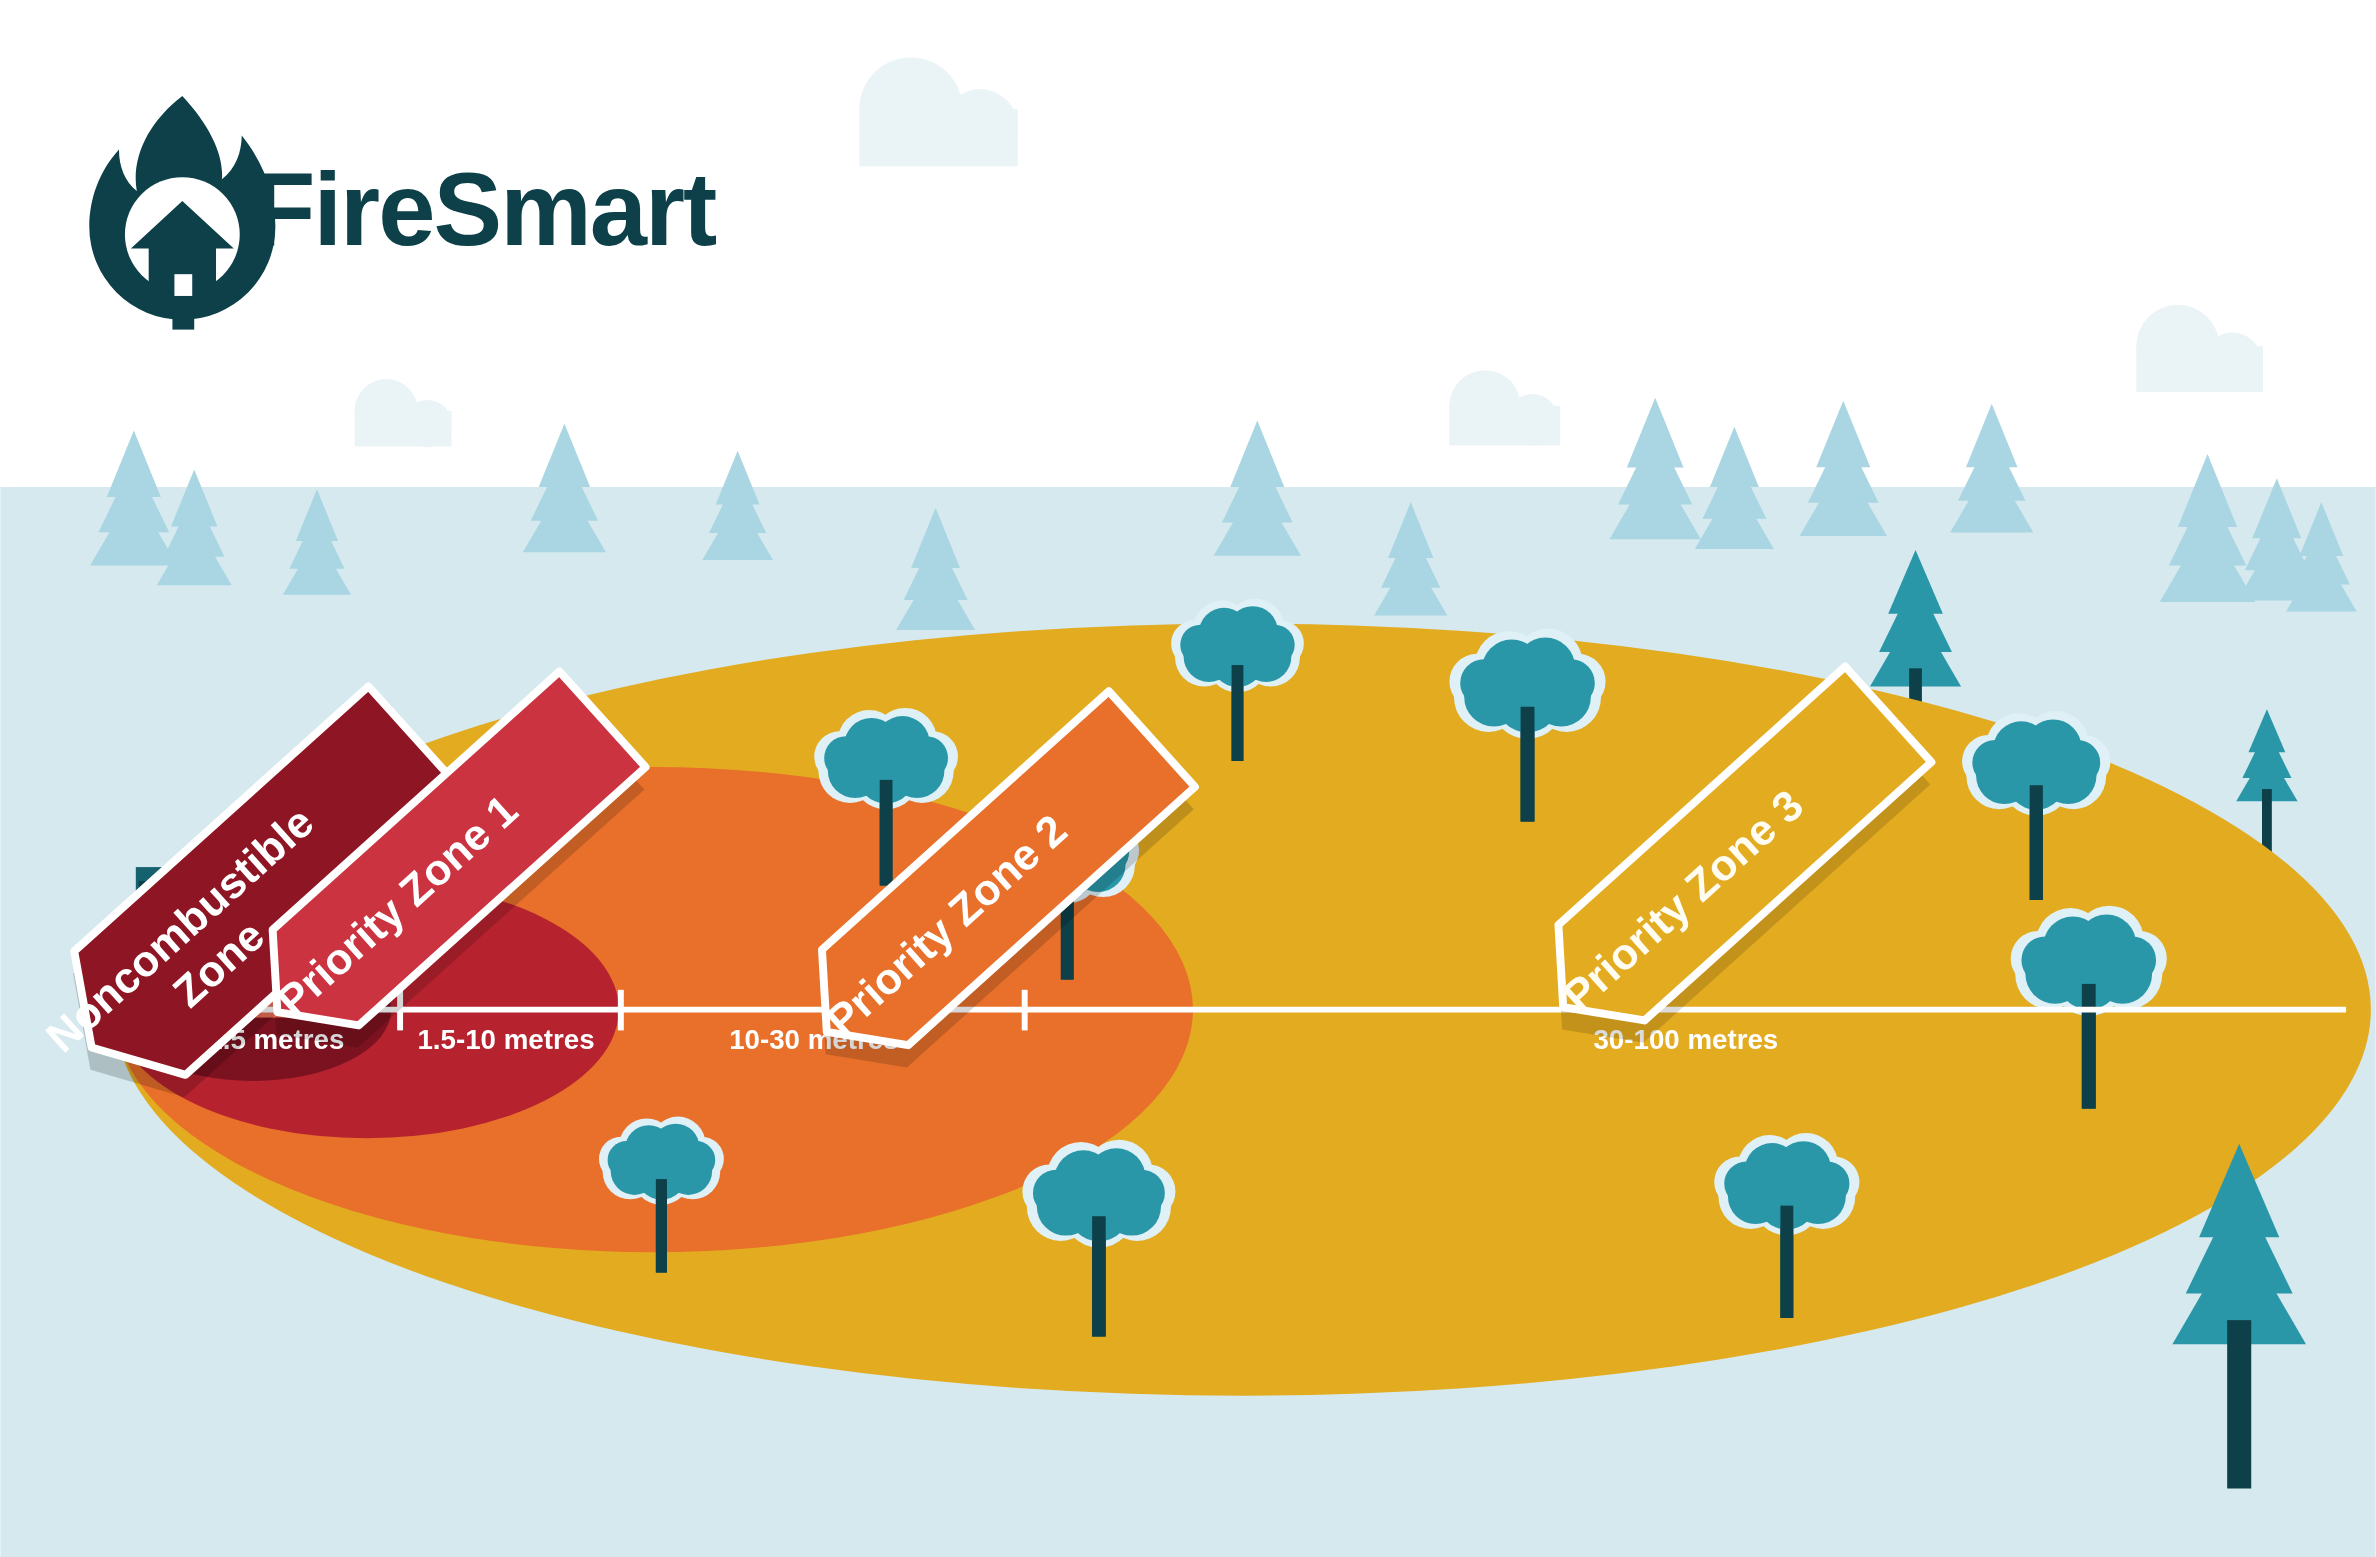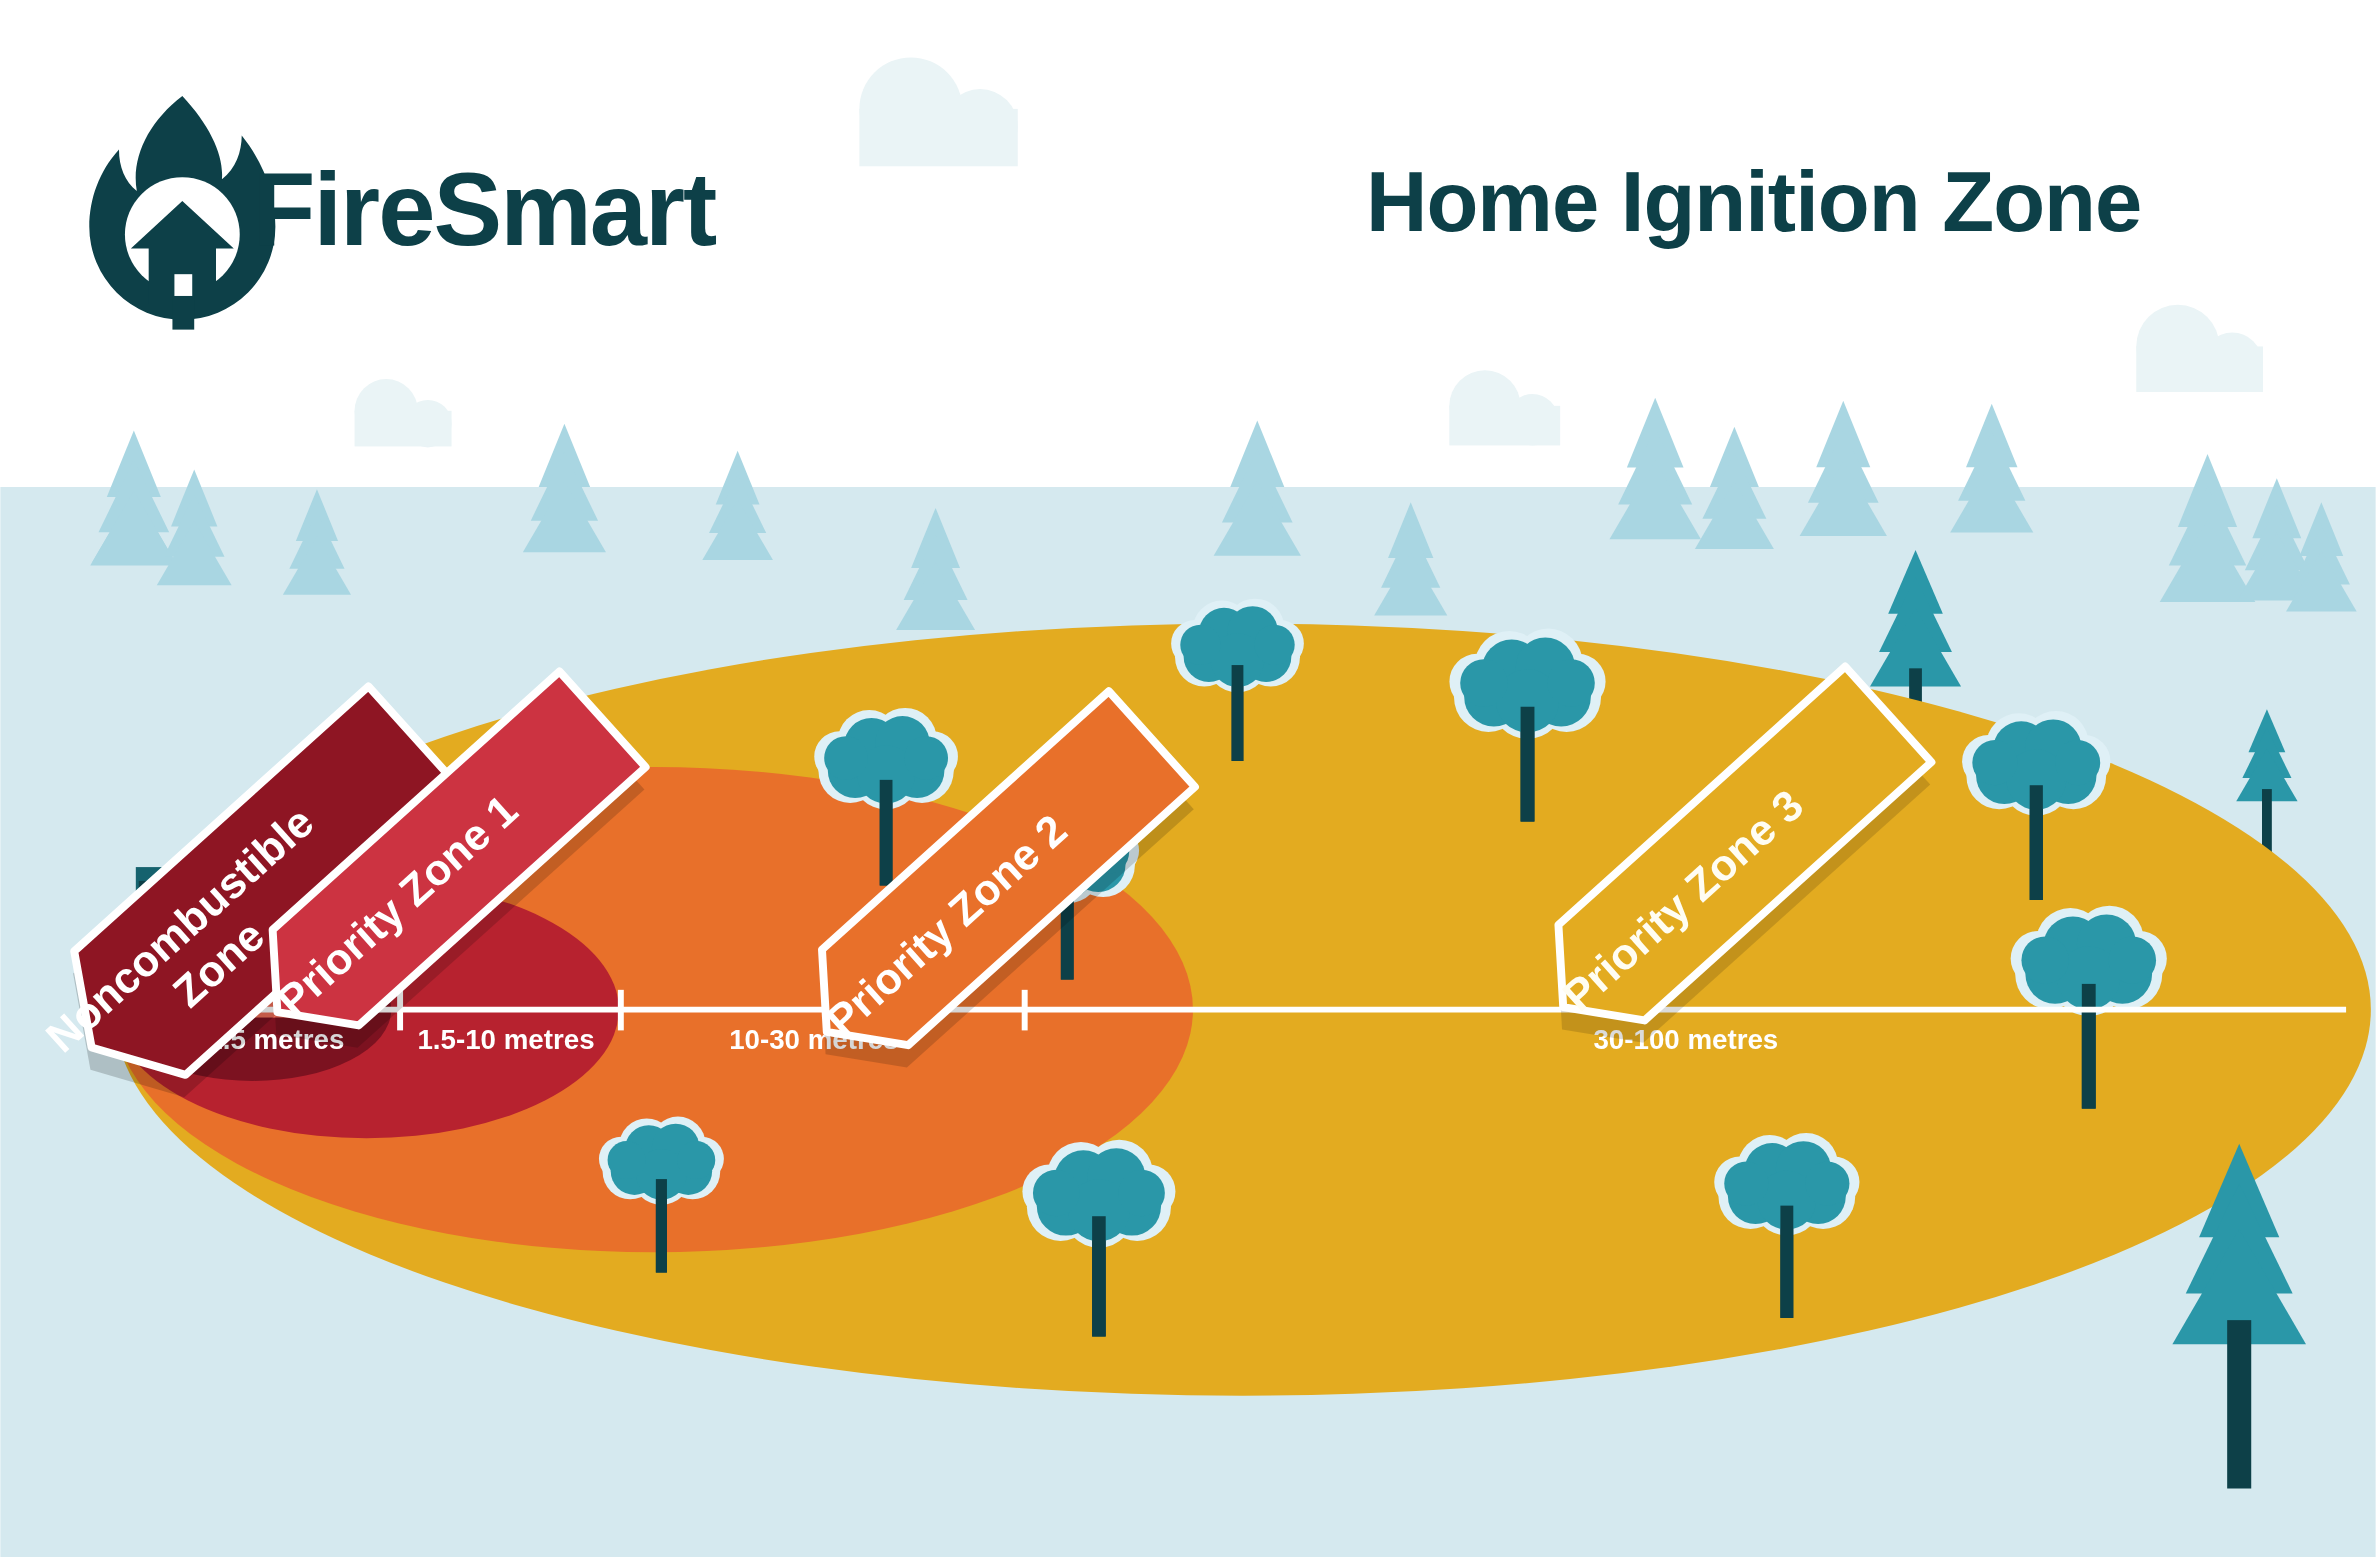--- a/index.html
+++ b/index.html
@@ -388,16 +388,15 @@
         </g>
         <rect x="-16" y="84" width="22" height="34" fill="#0d4048"></rect>
       </g>
 
       <text x="255" y="248" font-family="Liberation Sans, DejaVu Sans, sans-serif" font-size="104" font-weight="bold" fill="#0d4048" letter-spacing="-2">FireSmart</text>
     </g>
 
   </g>
 </svg>
 
-<div class="hdr-title">Home Ignition Zone</div>
 
 </div>
 
 
 </body></html>

